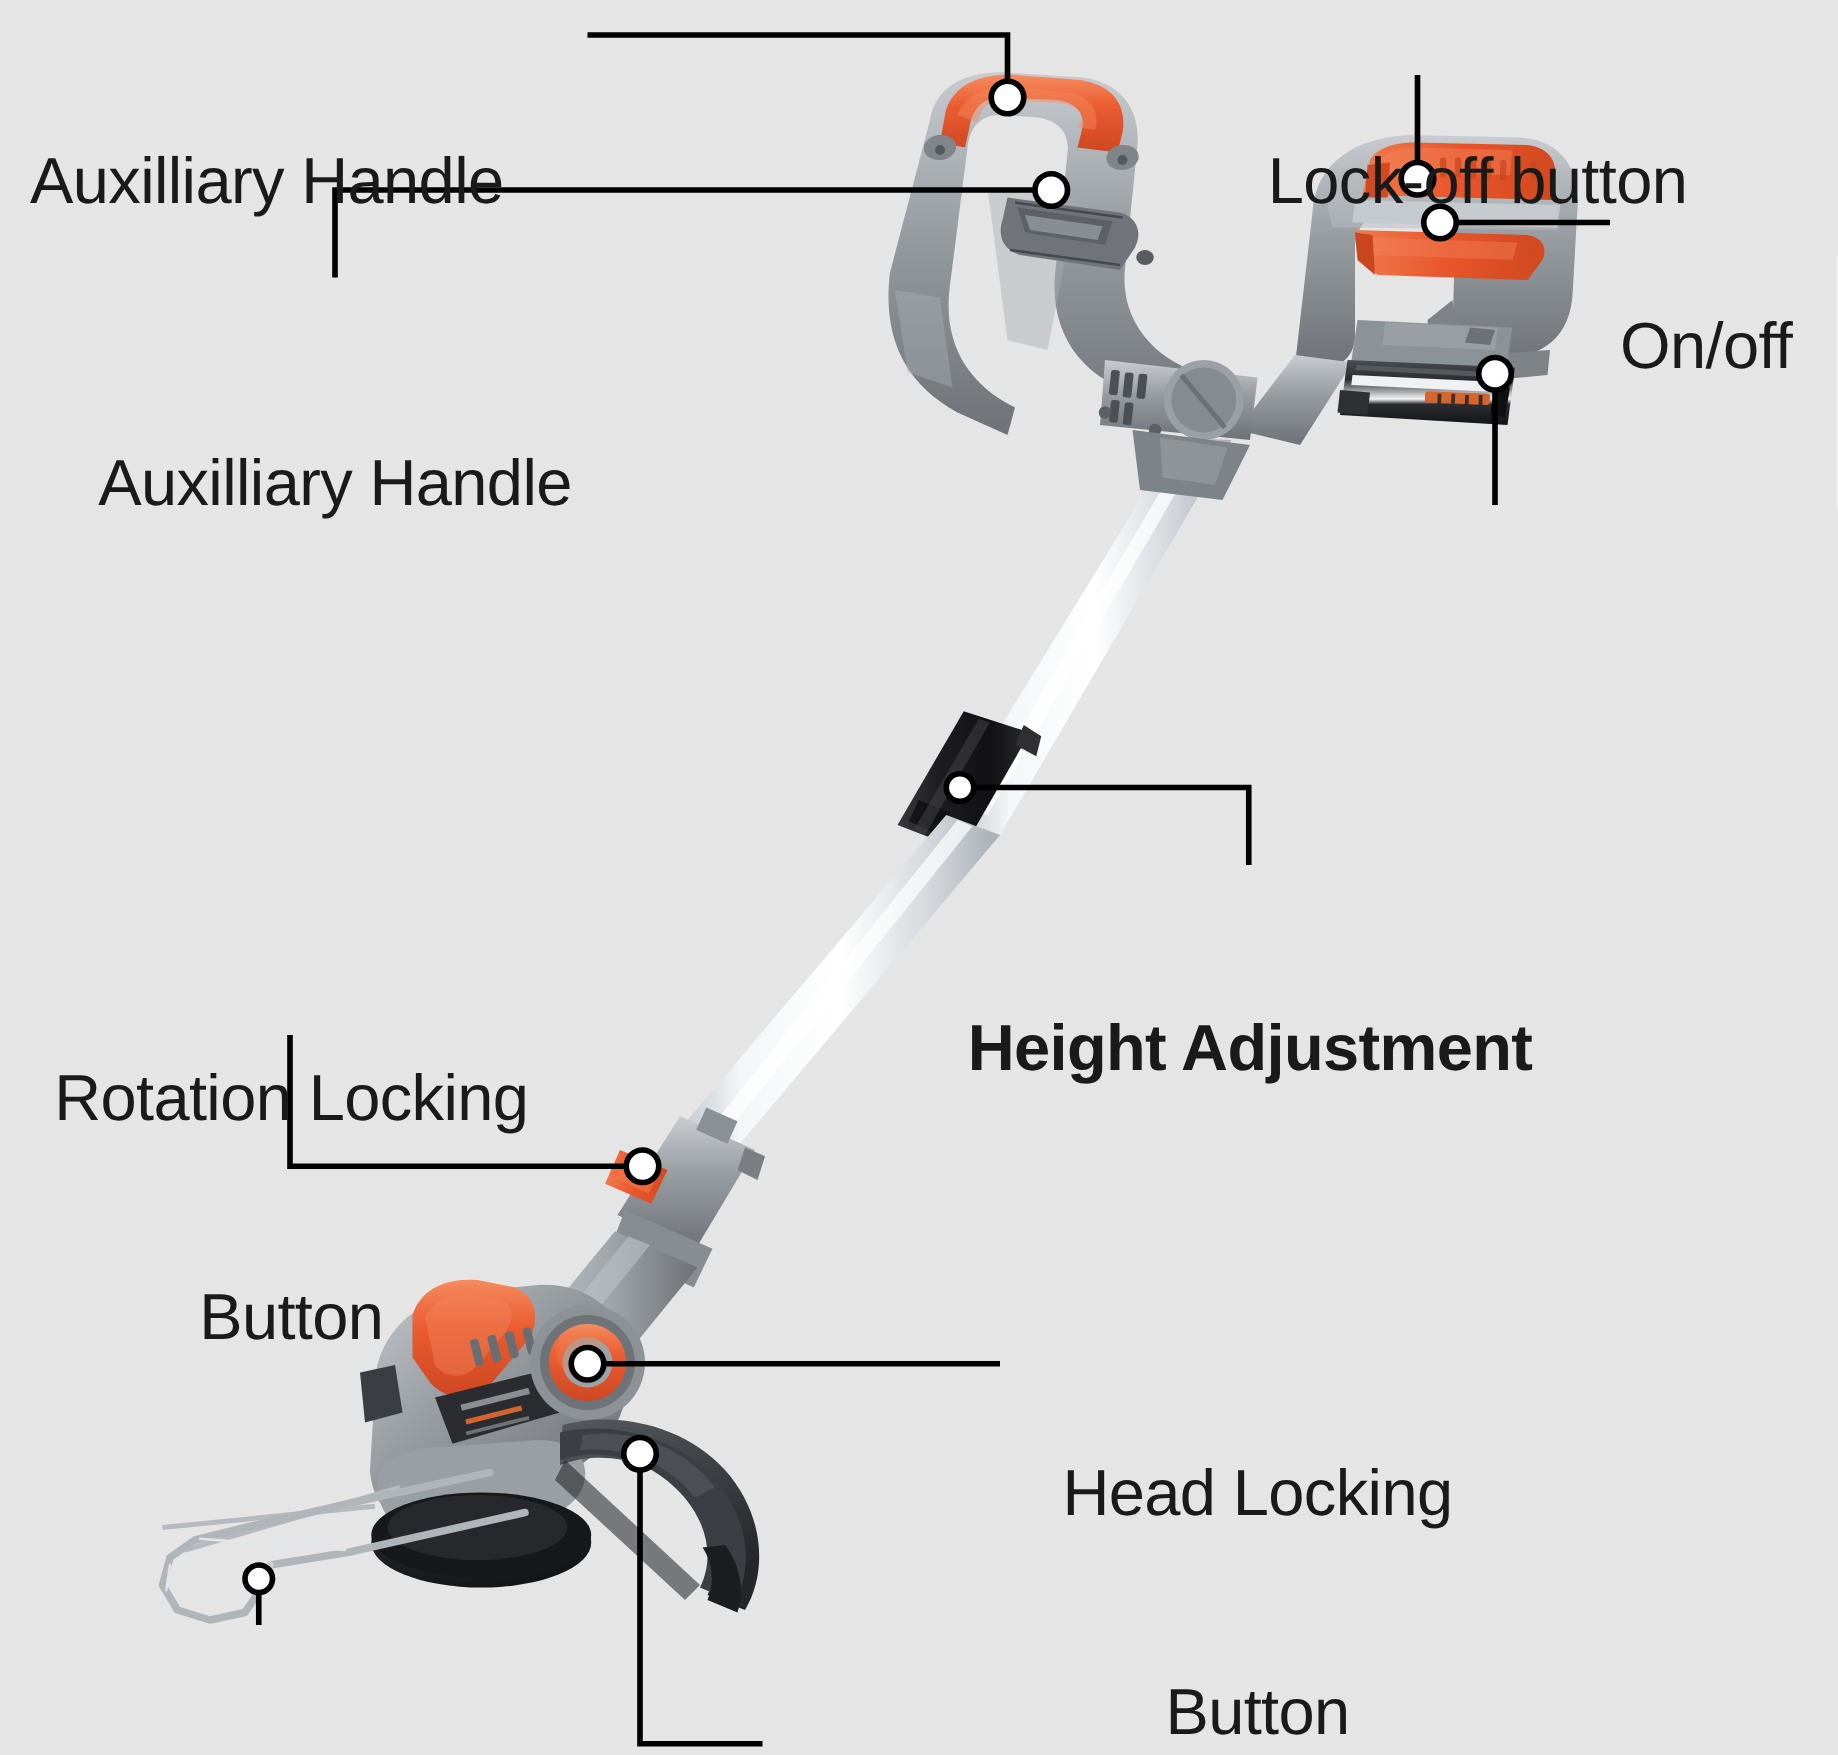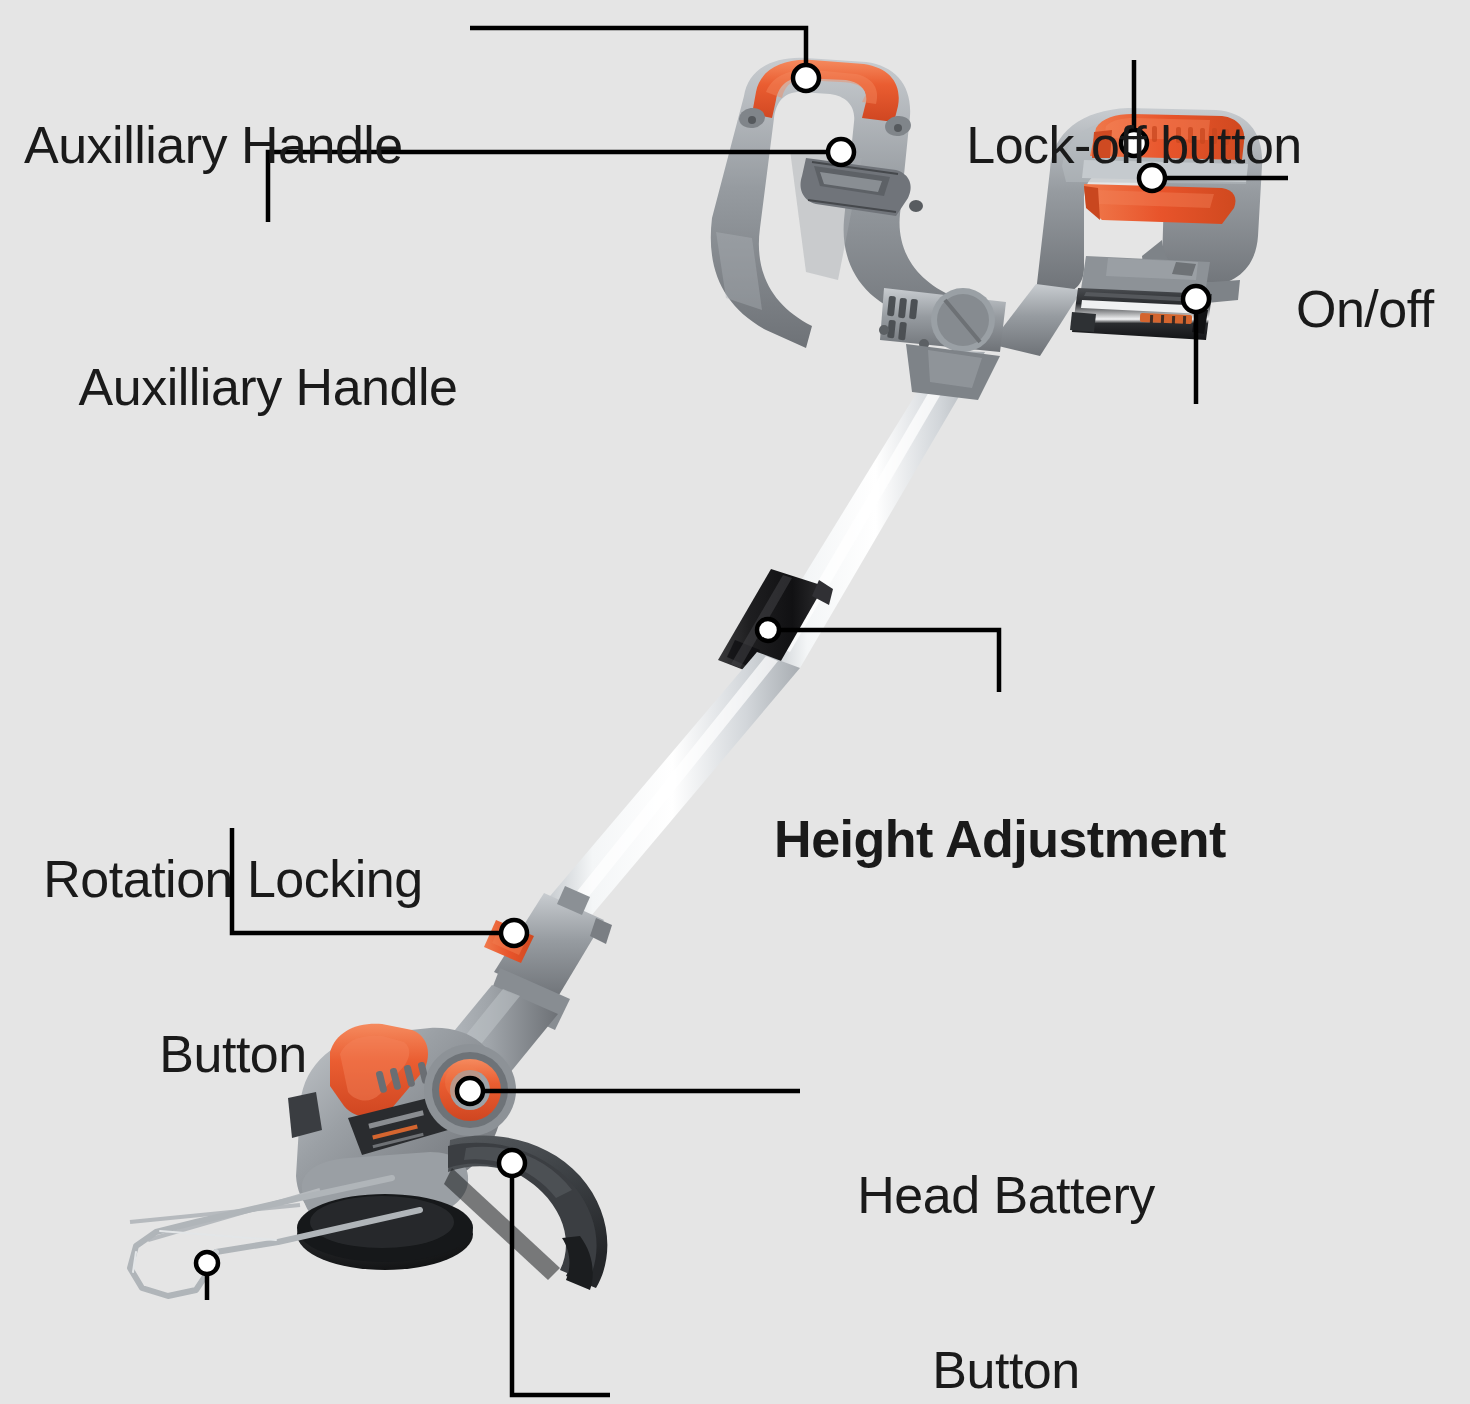--- a/index.html
+++ b/index.html
@@ -431,46 +431,46 @@
       <circle cx="470" cy="1091" r="13"></circle>
       <circle cx="207" cy="1263" r="11"></circle>
       <circle cx="512" cy="1163" r="13"></circle>
     </g>
   </svg>
 
   <div class="label l" style="left:24px; top:0px;">
     <div>Auxilliary Handle</div>
   </div>
 
-  <div class="label c" style="left:904px; top:0px; width:460px;">
+  <div class="label c" style="left:952px; top:0px; width:460px;">
     <div>Lock-off button</div>
   </div>
 
-  <div class="label l" style="left:1296px; top:164px;">
+  <div class="label l" style="left:1296px; top:132px;">
     <div>On/off</div>
   </div>
 
   <div class="label c" style="left:20px; top:242px; width:496px;">
     <div>Auxilliary Handle</div>
   </div>
 
   <div class="label c" style="left:1020px; top:406px; width:360px;">
   </div>
 
   <div class="label c" style="left:740px; top:694px; width:520px;font-weight:bold;">
     <div>Height Adjustment</div>
   </div>
 
   <div class="label c" style="left:-6px; top:734px; width:478px;">
     <div>Rotation Locking</div>
     <div>Button</div>
   </div>
 
   <div class="label c" style="left:796px; top:1050px; width:420px;">
-    <div>Head Battery</div>
+    <div>Head Locking</div>
     <div>Button</div>
   </div>
 
   <div class="label c" style="left:96px; top:1302px; width:224px;">
     
     
   </div>
 
   <div class="label l" style="left:618px; top:1364px;">
     

